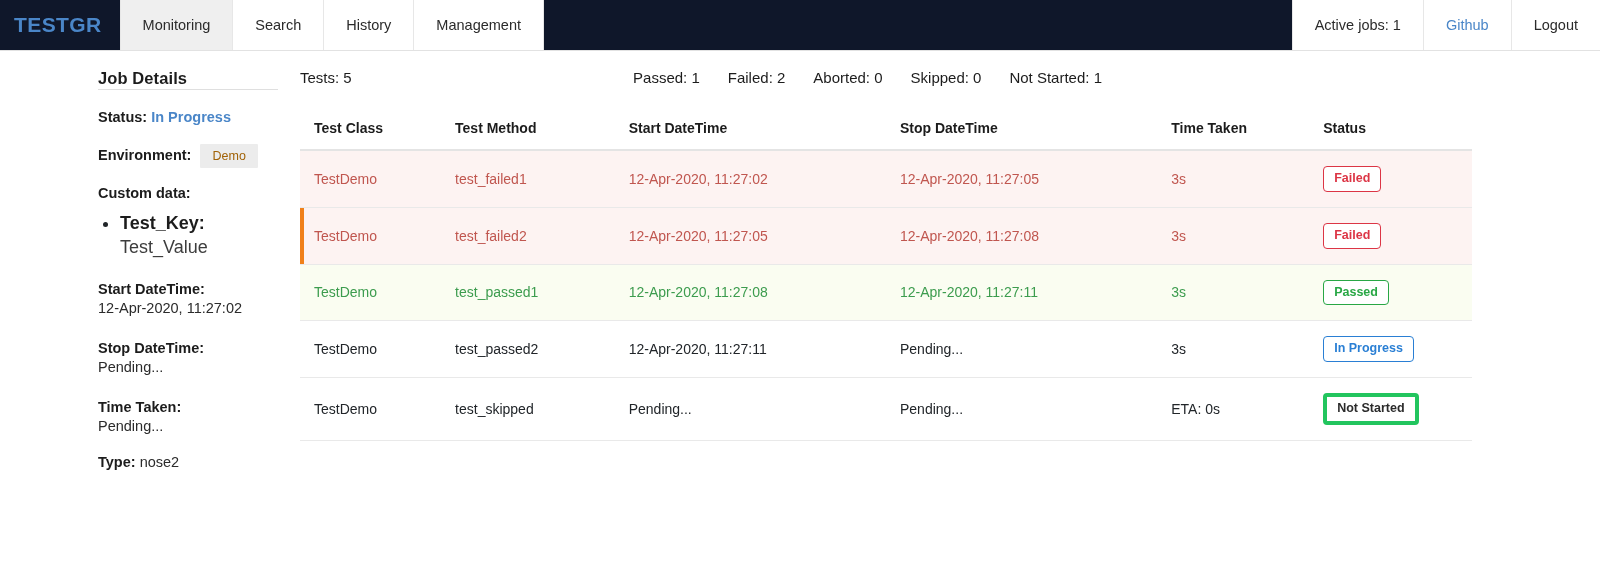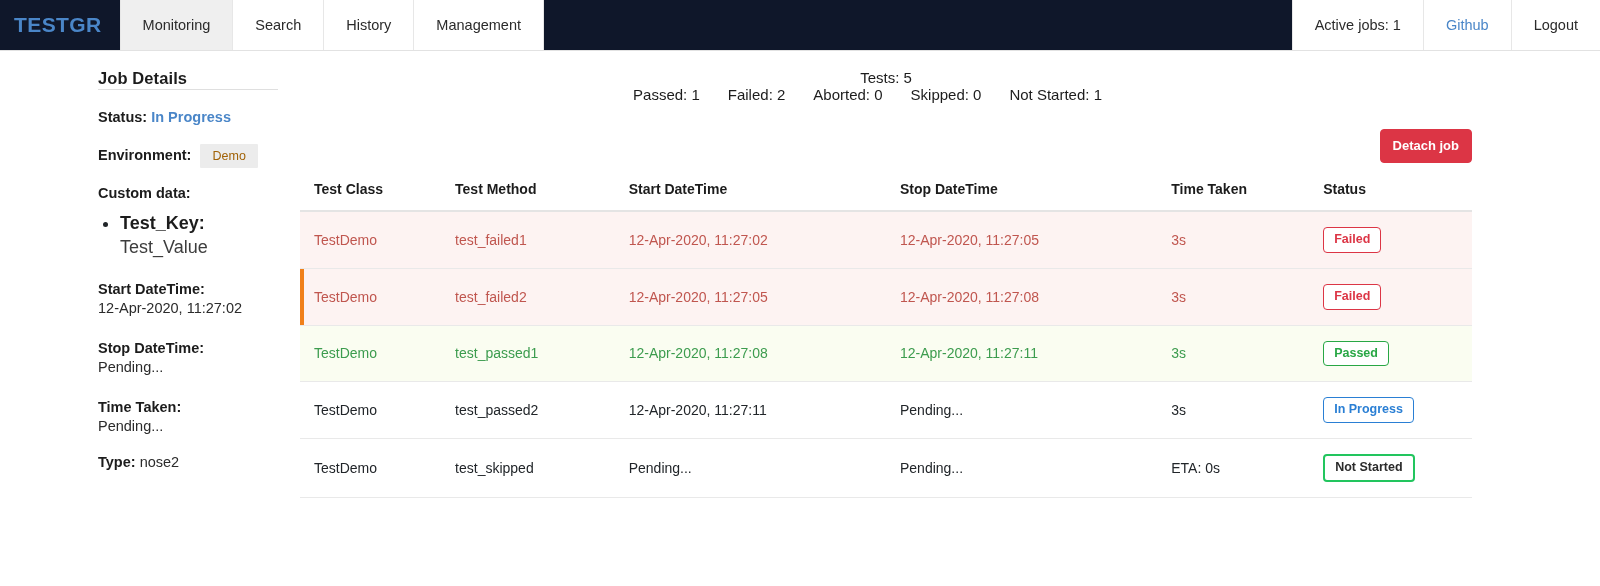--- a/index.html
+++ b/index.html
@@ -91,21 +91,20 @@
   
   .main { flex: 1; padding-right: 128px; }
 
   .stats-bar {
     display: flex;
     align-items: center;
     font-size: 15px;
     color: #1c1c1c;
     padding-bottom: 12px;
     margin-bottom: 14px;
-    flex-direction: column;
   }
   .stats-total { font-weight: normal; }
   .stats-group { margin-left: auto; display: flex; gap: 28px; padding-right: 370px; }
   .stat-item { white-space: nowrap; }
 
   .toolbar { display: flex; justify-content: flex-end; height: 34px; margin-bottom: 10px; }
   .detach-btn {
     background: #dc3545;
     color: #fff;
     border: 1px solid #dc3545;
@@ -151,21 +150,21 @@
     padding: 5px 10px;
     font-size: 12.5px;
     font-weight: bold;
     line-height: 1.1;
     background: #fff;
     cursor: pointer;
   }
   .badge-failed     { color: #dc3545; border: 1px solid #dc3545; }
   .badge-passed     { color: #28a745; border: 1px solid #28a745; }
   .badge-inprogress { color: #2a7fd4; border: 1px solid #2a7fd4; }
-  .badge-notstarted { color: #2b2b2b; border: 2px solid #22c55e; }
+  .badge-notstarted { color: #2b2b2b; border: 4px solid #22c55e; }
 </style>
 </head>
 <body>
 
 <div class="navbar">
   <a class="brand">TESTGR</a>
   <div class="nav-items">
     <div class="nav-item active">Monitoring</div>
     <div class="nav-item">Search</div>
     <div class="nav-item">History</div>
@@ -232,23 +231,20 @@
       <span class="stats-total">Tests: 5</span>
       <span class="stats-group">
         <span class="stat-item">Passed: 1</span>
         <span class="stat-item">Failed: 2</span>
         <span class="stat-item">Aborted: 0</span>
         <span class="stat-item">Skipped: 0</span>
         <span class="stat-item">Not Started: 1</span>
       </span>
     </div>
 
-    <div class="toolbar">
-      <button class="detach-btn">Detach job</button>
-    </div>
 
     <table class="tests">
       <thead>
         <tr>
           <th class="col-class">Test Class</th>
           <th class="col-method">Test Method</th>
           <th class="col-start">Start DateTime</th>
           <th class="col-stop">Stop DateTime</th>
           <th class="col-time">Time Taken</th>
           <th class="col-status">Status</th>

